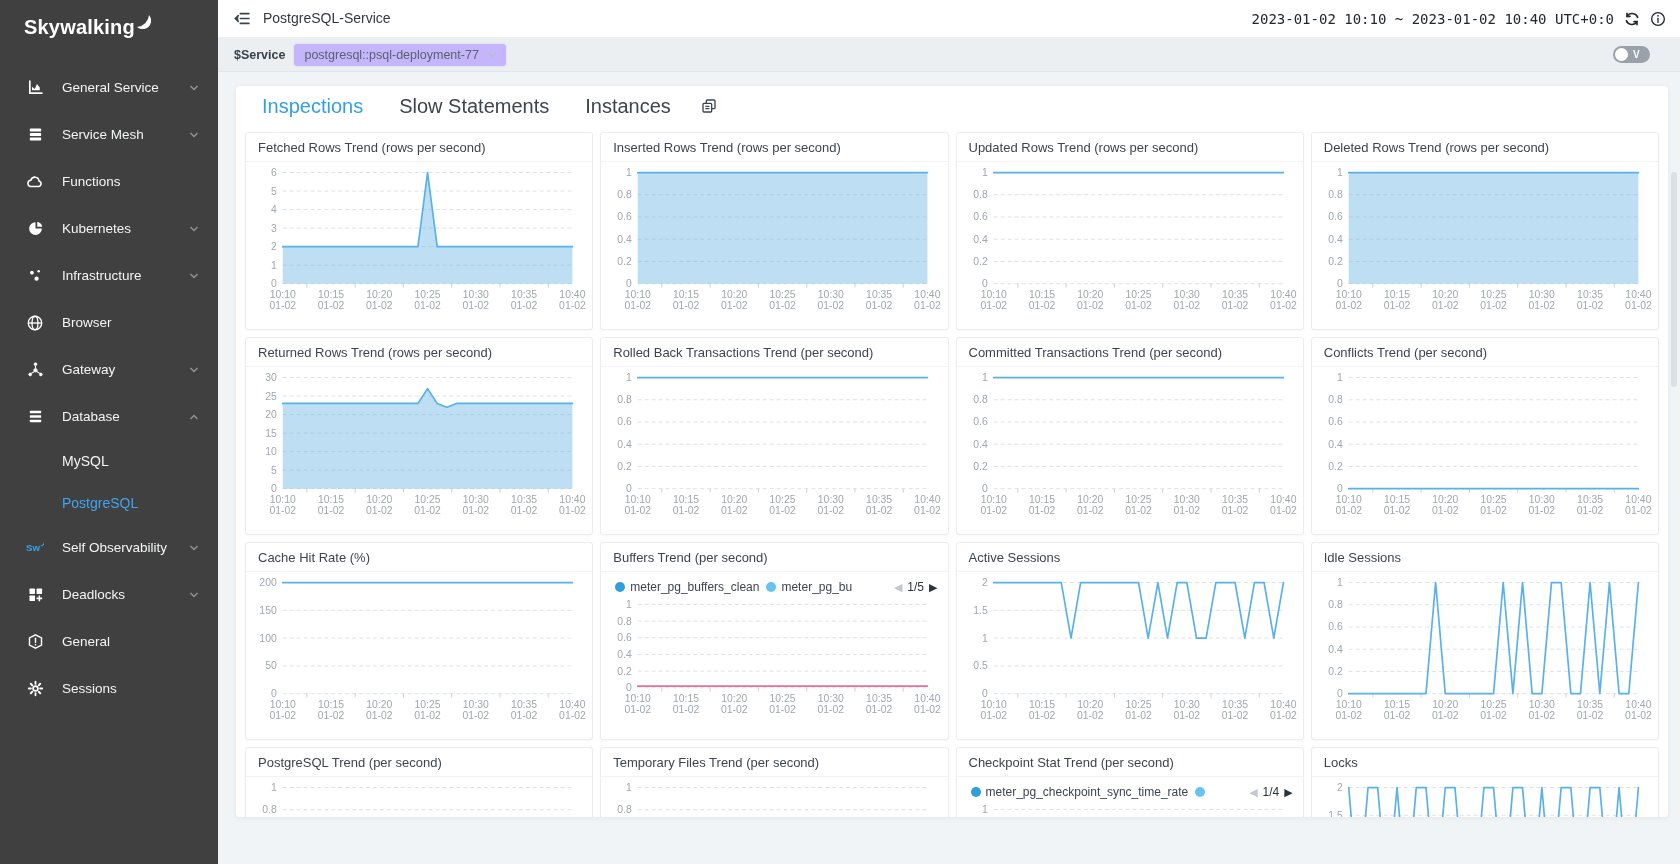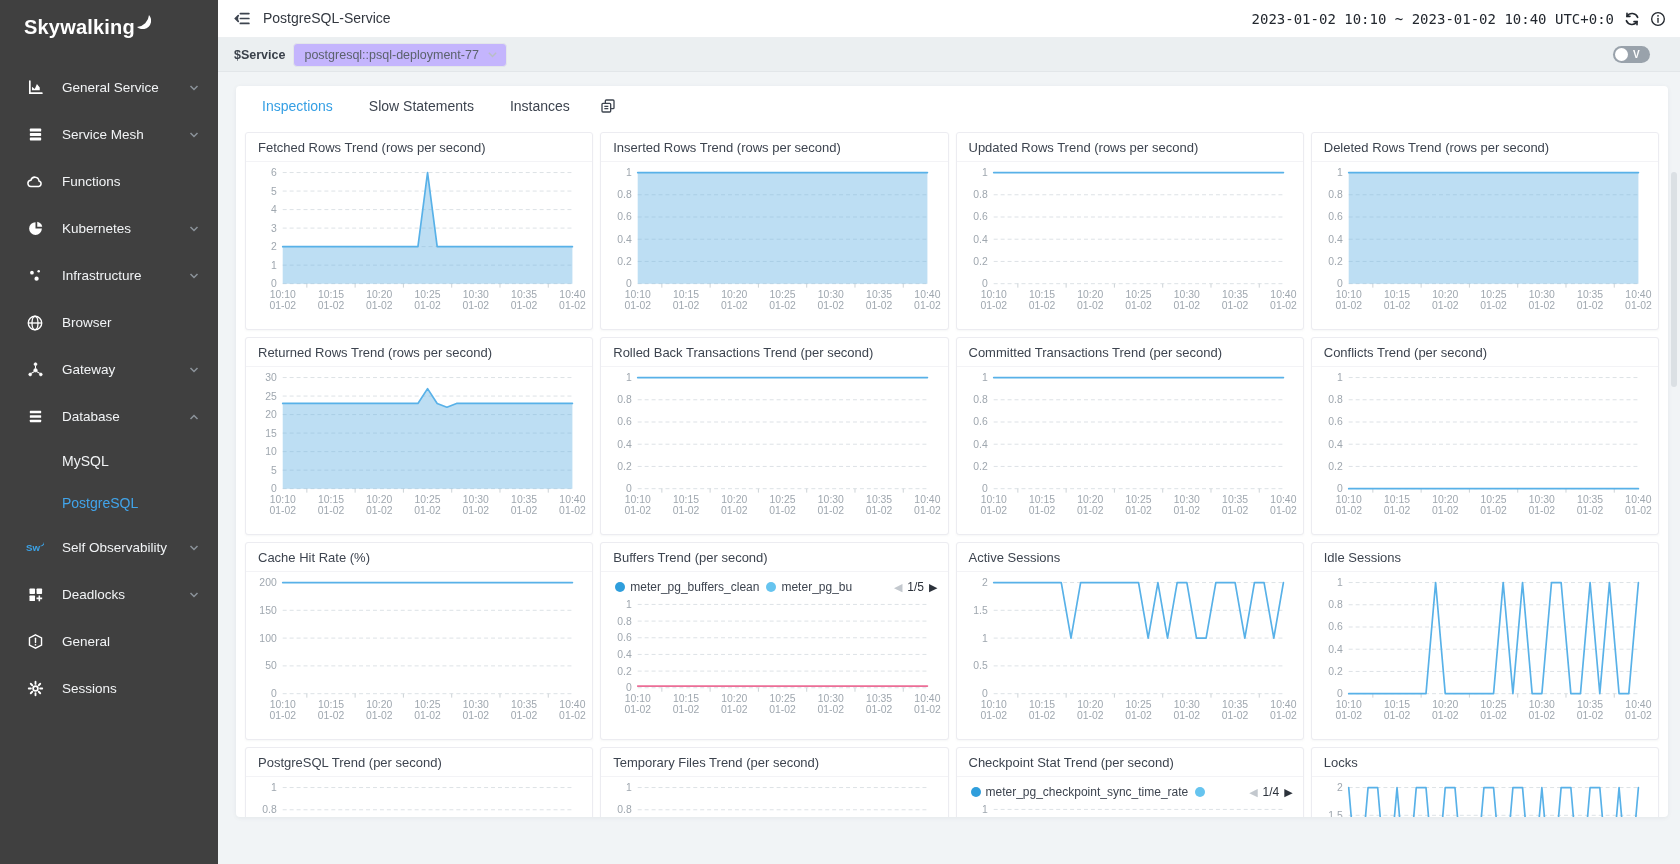--- a/index.html
+++ b/index.html
@@ -32,21 +32,21 @@
   #service-label{font-size:12.5px;font-weight:700;color:#3a414b;}
   #service-select{background:#c4b5fd;border:1px solid #e3e6ea;border-radius:4px;height:22px;display:flex;align-items:center;gap:8px;padding:0 8px 0 10px;font-size:12.5px;color:#5b626c;cursor:pointer;}
   #vis-toggle{width:37px;height:17px;border-radius:9px;background:#99a2ab;display:flex;align-items:center;cursor:pointer;position:relative;}
   #vis-toggle .knob{width:13px;height:13px;border-radius:50%;background:#fff;margin-left:2px;}
   #vis-toggle .t-label{color:#fff;font-size:10px;font-weight:700;margin-left:5px;}
 
   
   #content{flex:1;position:relative;padding:14px 12px 0 18px;}
   #content-card{background:#fff;border-radius:4px;height:731px;overflow:hidden;box-shadow:0 1px 4px rgba(80,90,100,.08);}
   #tabs-row{height:40px;display:flex;align-items:center;gap:36px;padding:0 26px;}
-  .tab{font-size:14px;color:#3d444f;cursor:pointer;}
+  .tab{font-size:20px;color:#3d444f;cursor:pointer;}
   .tab.active{color:#359fe4;}
   #copy-icon{cursor:pointer;display:flex;align-items:center;margin-left:-6px;}
   #charts-grid{display:grid;grid-template-columns:repeat(4,1fr);gap:7px;padding:6px 9px;}
   .chart-card{background:#fff;border:1px solid #ececf1;border-radius:3px;height:196px;box-shadow:0 1px 2px rgba(80,90,100,.05);display:flex;flex-direction:column;overflow:hidden;}
   .chart-title{padding:7px 12px 6px;font-size:13px;color:#3d444f;border-bottom:1px solid #f3f3f6;white-space:nowrap;overflow:hidden;}
   .chart-body{flex:1;position:relative;}
   .legend-row{display:flex;align-items:center;gap:7px;padding:8px 10px 0 14px;font-size:12px;color:#3d444f;white-space:nowrap;overflow:hidden;}
   .legend-item{display:flex;align-items:center;gap:5px;min-width:0;overflow:hidden;}
   .legend-dot{width:10px;height:10px;border-radius:50%;flex-shrink:0;}
   .legend-pag{margin-left:auto;display:flex;align-items:center;gap:5px;flex-shrink:0;font-size:12px;color:#2c323b;}

